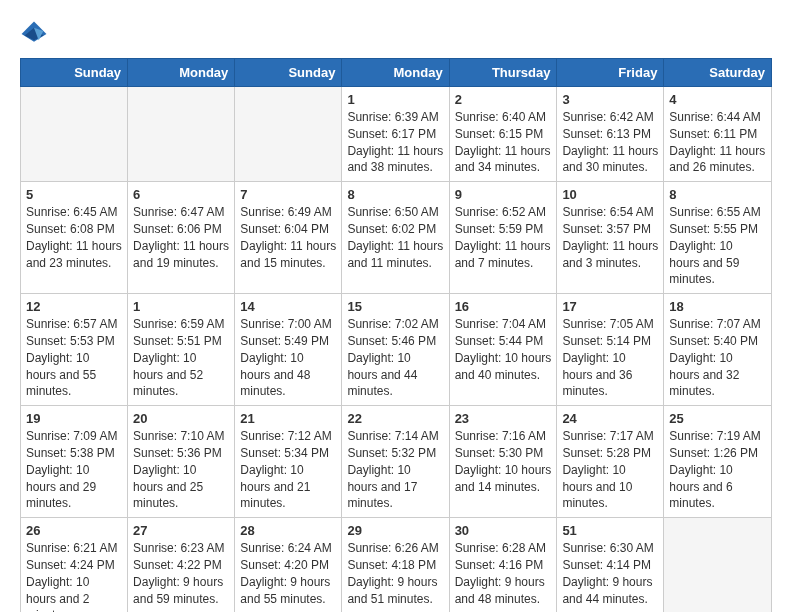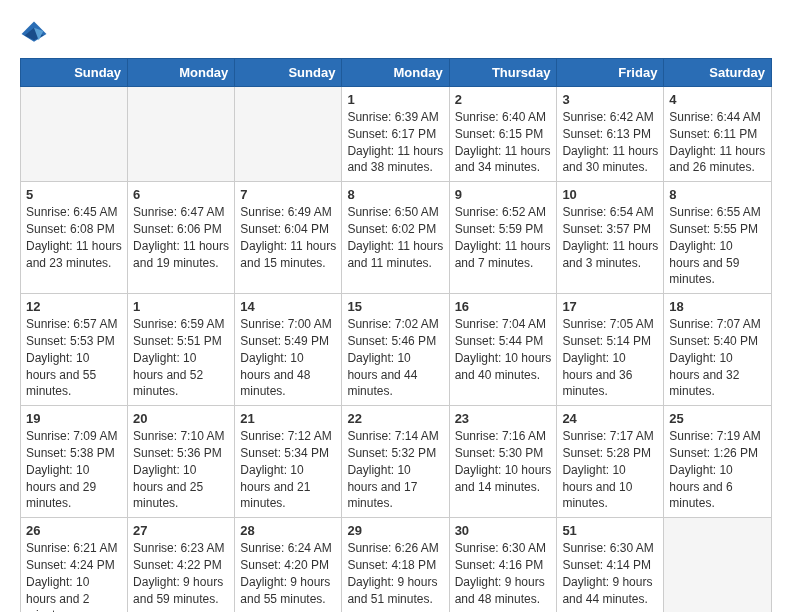--- a/index.html
+++ b/index.html
@@ -335,21 +335,21 @@
           </td>
           <td>
             <div class="day-number">29</div>
             <div class="day-info">Sunrise: 6:26 AM
 Sunset: 4:18 PM
 Daylight: 9 hours
 and 51 minutes.</div>
           </td>
           <td>
             <div class="day-number">30</div>
-            <div class="day-info">Sunrise: 6:30 AM
+            <div class="day-info">Sunrise: 6:28 AM
 Sunset: 4:16 PM
 Daylight: 9 hours
 and 48 minutes.</div>
           </td>
           <td>
             <div class="day-number">51</div>
             <div class="day-info">Sunrise: 6:30 AM
 Sunset: 4:14 PM
 Daylight: 9 hours
 and 44 minutes.</div>

